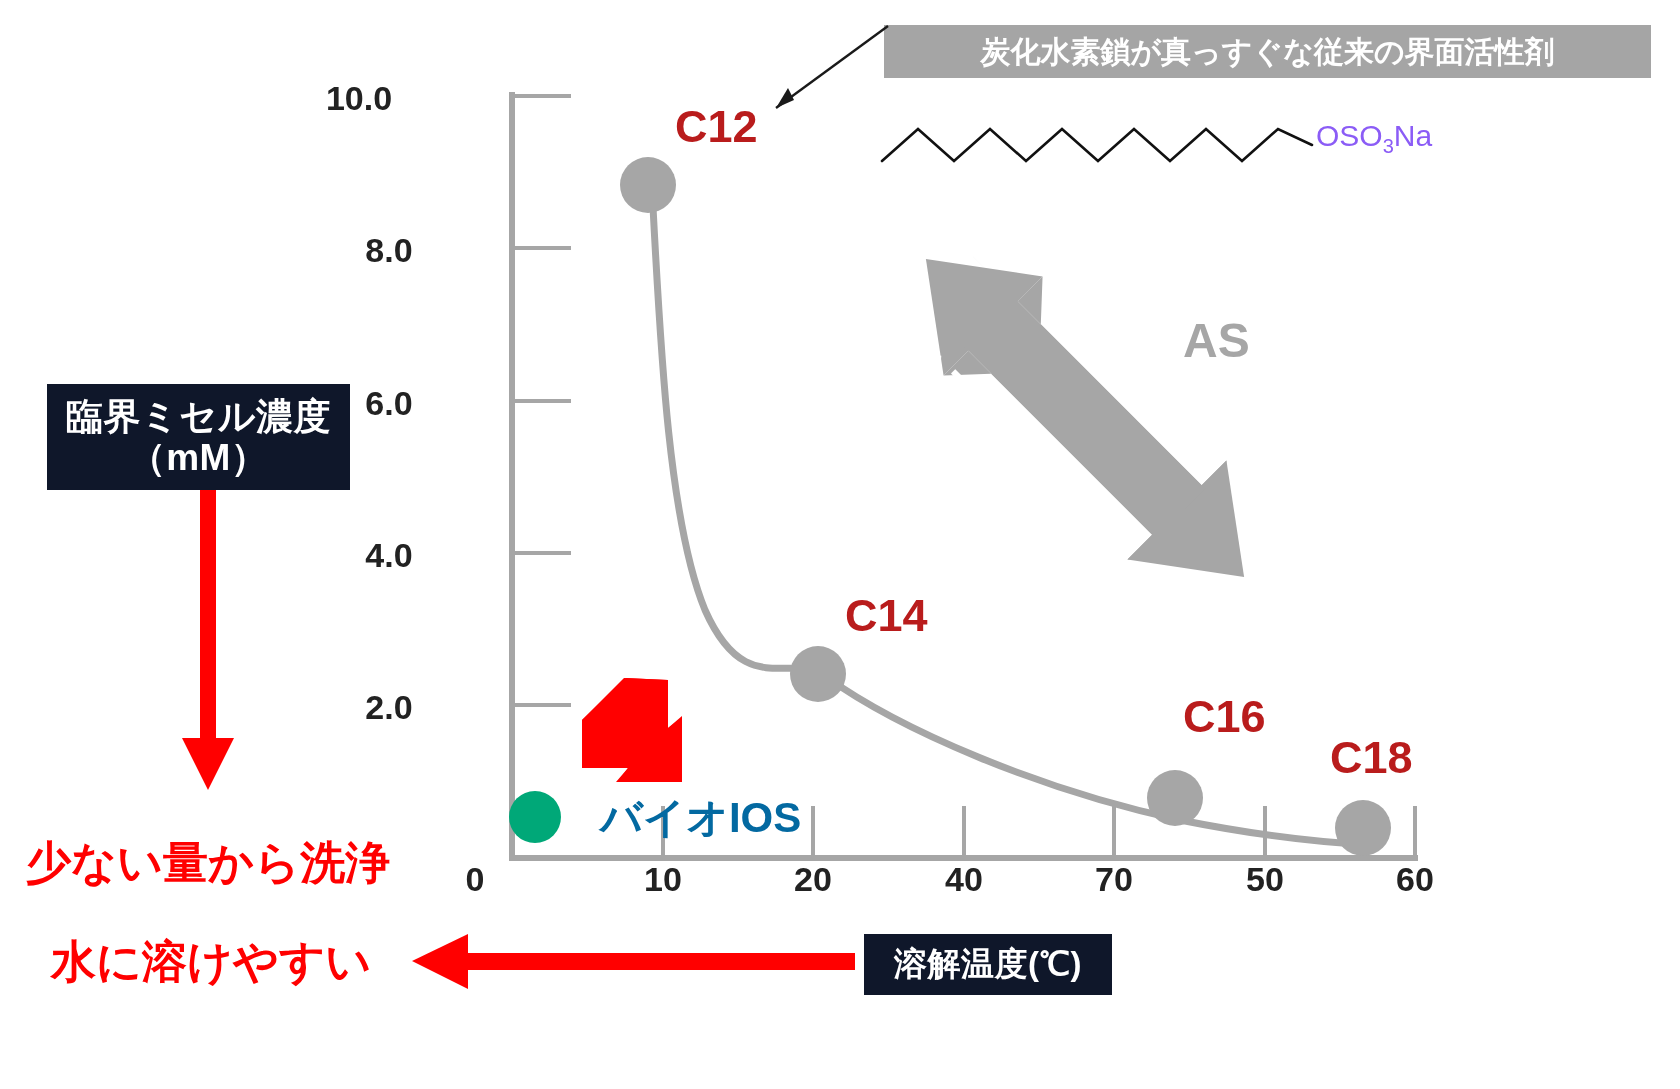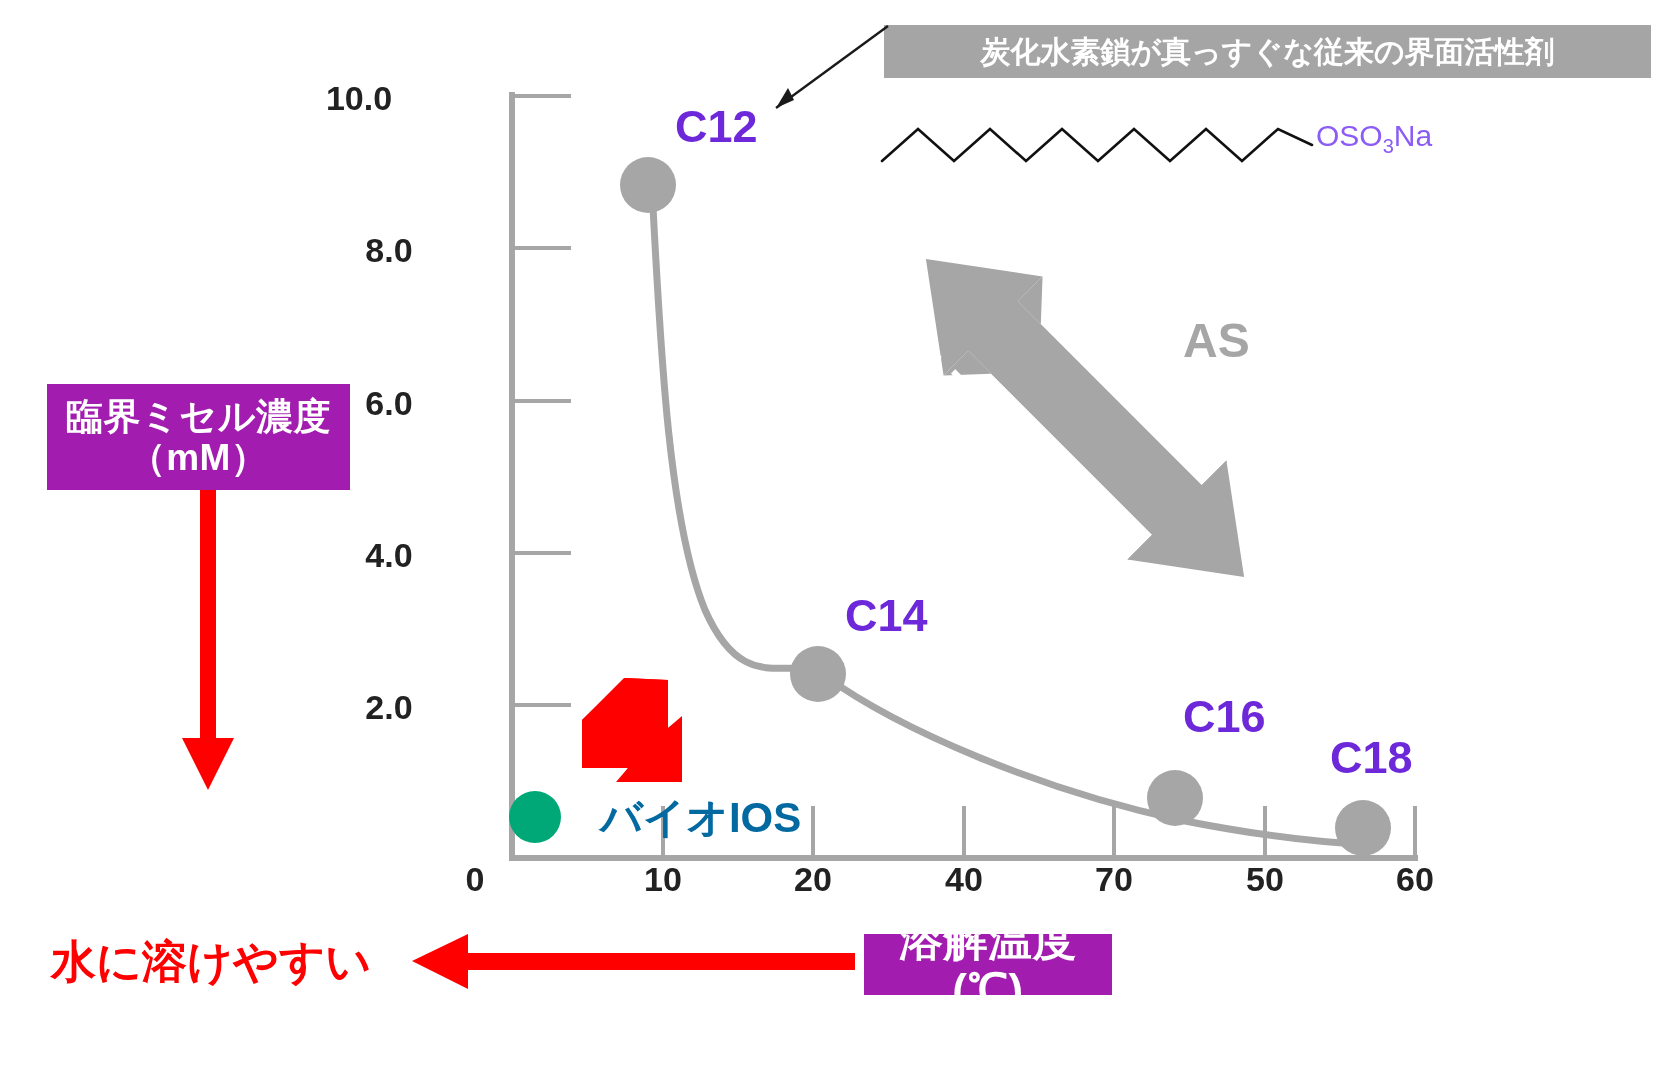--- a/index.html
+++ b/index.html
@@ -11,38 +11,38 @@
     position:relative;
     overflow:hidden;
   }
   #stage { position:absolute; left:0; top:0; width:1680px; height:1089px; }
 
   
   .abs { position:absolute; }
 
   
   .red-box{
-    background:#a21caf;
+    background:#0f172a;
     color:#ffffff;
     font-weight:bold;
     text-align:center;
     line-height:1.12;
     letter-spacing:0.5px;
   }
   #cmc-label{
     left:47px; top:384px; width:303px; height:106px;
     font-size:37px;
     display:flex; align-items:center; justify-content:center;
     flex-direction:column;
   }
   #cmc-label .l1{ display:block; }
   #cmc-label .l2{ display:block; }
   #xaxis-title-box{
     left:864px; top:934px; width:248px; height:61px;
-    font-size:44px;
+    font-size:33px;
     display:flex; align-items:center; justify-content:center;
   }
 
   
   #chain-note{
     left:884px; top:25px; width:767px; height:53px;
     background:#A5A5A5; color:#ffffff;
     font-size:30px; font-weight:bold;
     display:flex; align-items:center; justify-content:center;
     letter-spacing:0px;
@@ -60,21 +60,21 @@
     color:#222222; font-weight:bold; font-size:34px;
     text-align:center; width:110px;
   }
   .xtick{
     color:#222222; font-weight:bold; font-size:34px;
     text-align:center; width:60px;
   }
 
   
   .pt-label{
-    color:#6d28d9; font-weight:bold; font-size:45px; white-space:nowrap;
+    color:#b91c1c; font-weight:bold; font-size:45px; white-space:nowrap;
   }
   #as-label{
     color:#A6A6A6; font-weight:bold; font-size:48px;
     left:1183px; top:313px;
   }
   #bioios-label{
     color:#0369a1; font-weight:bold; font-size:42px;
     left:600px; top:790px; white-space:nowrap;
   }
 
@@ -108,20 +108,21 @@
   <div class="abs red-box" id="cmc-label">
     <span class="l1">臨界ミセル濃度</span>
     <span class="l2">（mM）</span>
   </div>
 
   <svg class="abs no-sel" style="left:178px; top:490px;" width="60" height="310">
     <rect x="22" y="0" width="16" height="250" fill="#FF0000"></rect>
     <polygon points="4,248 56,248 30,300" fill="#FF0000"></polygon>
   </svg>
 
+  <div class="abs red-text no-sel" id="wash-text">少ない量から洗浄</div>
   <div class="abs red-text no-sel" id="soluble-text">水に溶けやすい</div>
 
   <svg class="abs no-sel" style="left:410px; top:930px;" width="450" height="70">
     <rect x="50" y="23" width="395" height="17" fill="#FF0000"></rect>
     <polygon points="2,31 58,4 58,59" fill="#FF0000"></polygon>
   </svg>
 
   <svg class="abs no-sel" style="left:805px; top:168px;" width="560" height="500">
     <g transform="translate(280,250) rotate(45) translate(-280,-250)">
       <path d="M 60,215 L 150,215 L 150,180 L 215,250 L 150,320 L 150,285 L 410,285 L 410,320 L 475,250 L 410,180 L 410,215 L 60,215 Z" fill="#A6A6A6"></path>

